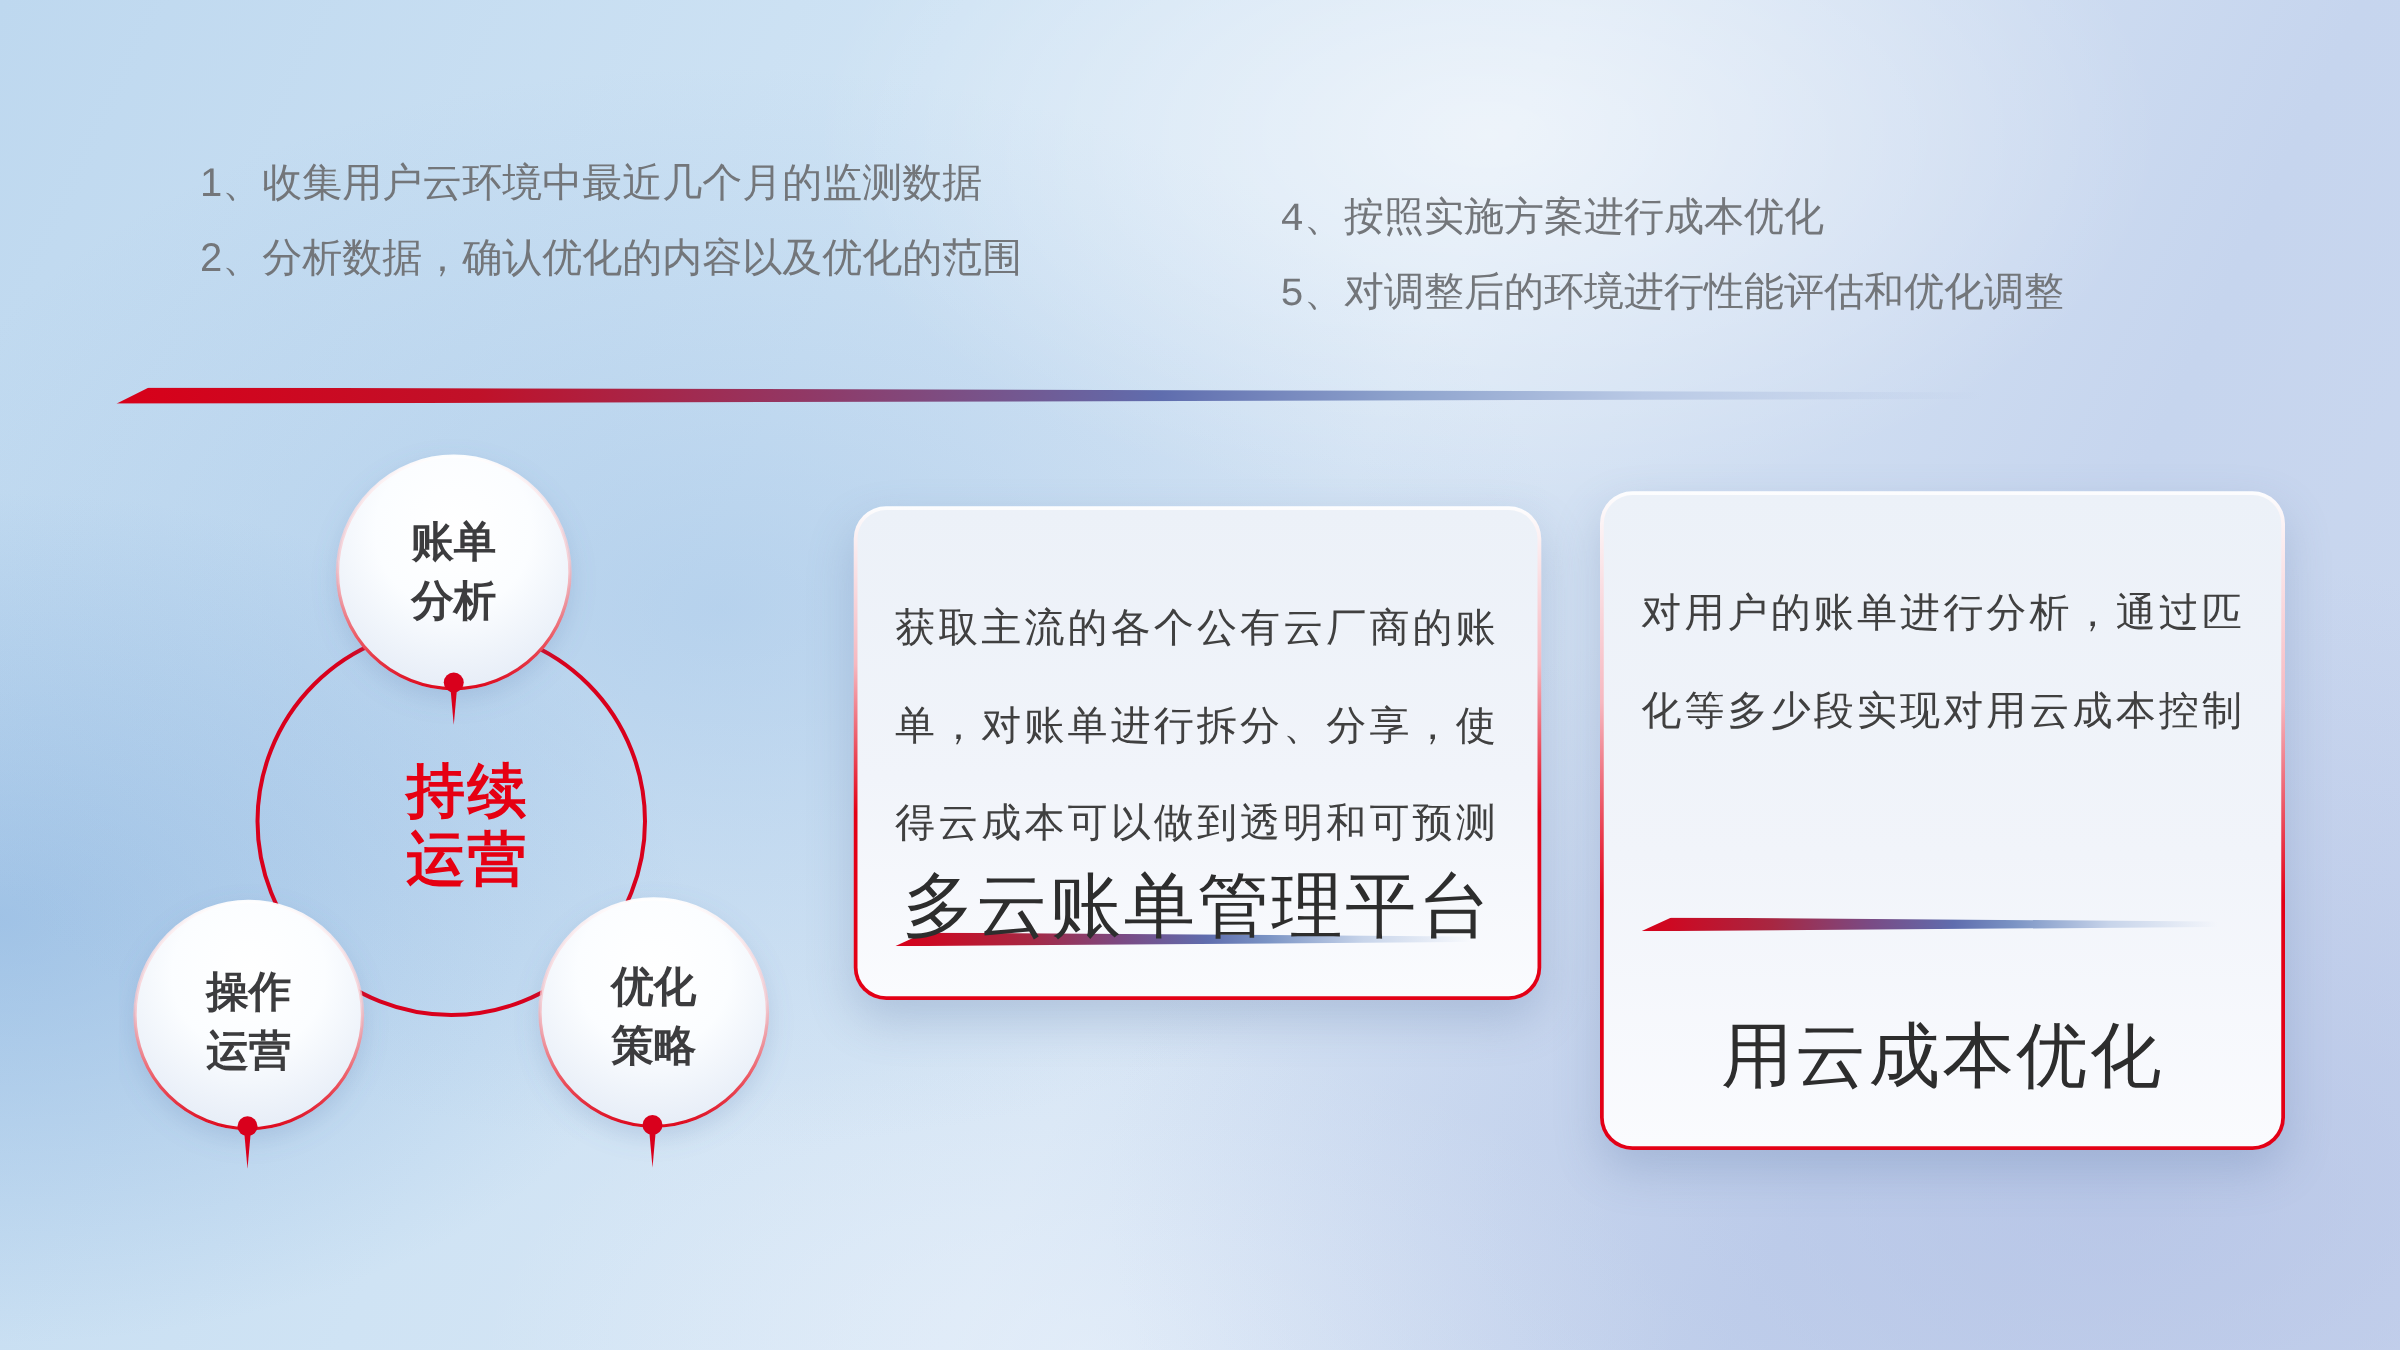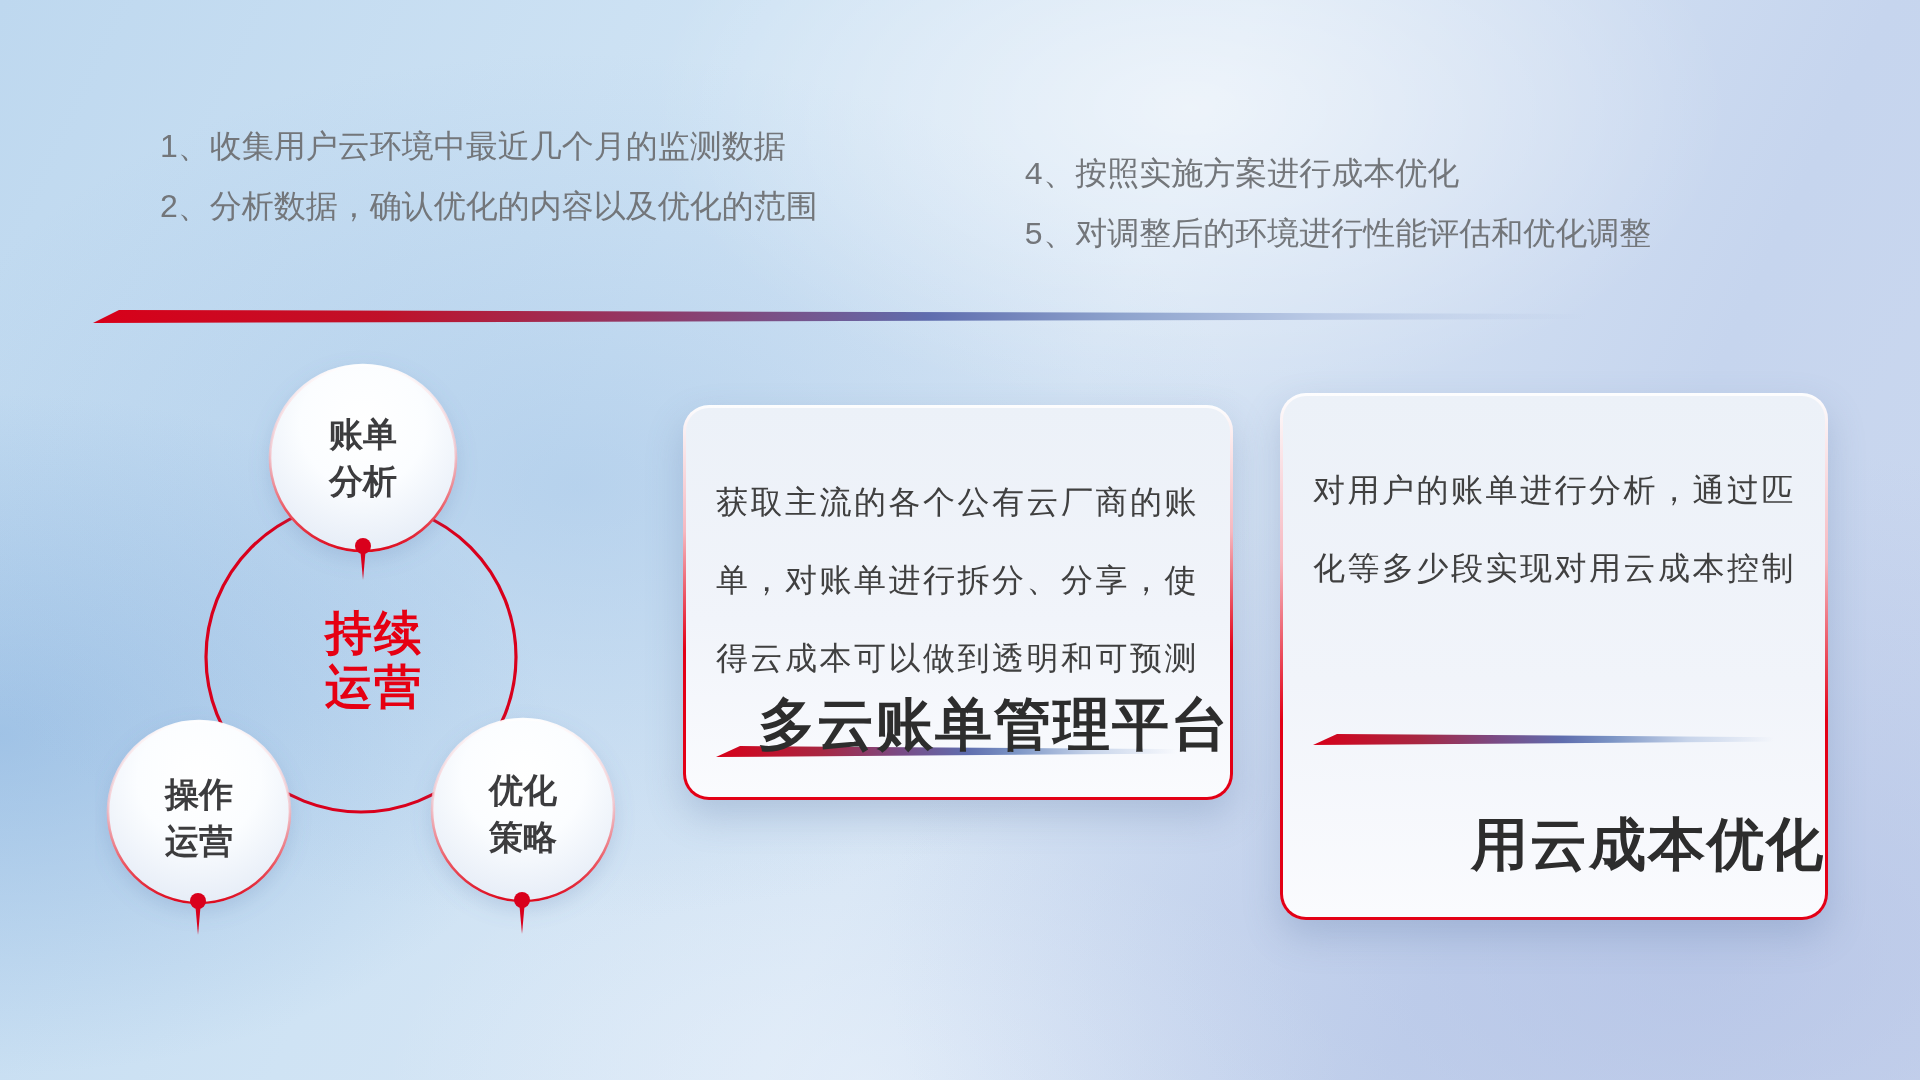--- a/index.html
+++ b/index.html
@@ -50,22 +50,22 @@
   .card-body{position:absolute;left:30px;right:28px;top:55px;}
   .card-body .body-line{
     height:78px;line-height:78px;font-size:32px;color:#404040;letter-spacing:2.5px;white-space:nowrap;
   }
   .card-divider{
     position:absolute;left:30px;top:338px;width:480px;height:11px;
     background:linear-gradient(90deg,#d80019 0%,#a72742 22%,#7a4a84 38%,#5f6dae 52%,#7a93c4 62%,#c7d4ea 78%,rgba(210,222,240,0) 96%);
     clip-path:polygon(0 100%,24px 0,100% 30%,100% 68%,0 100%);
   }
   .card-title{
-    position:absolute;left:0;right:0;bottom:33px;text-align:right;
-    font-size:57px;font-weight:700;color:#2d2d2d;letter-spacing:2px;white-space:nowrap;
+    position:absolute;left:0;right:0;bottom:33px;text-align:center;
+    font-size:57px;font-weight:400;color:#2d2d2d;letter-spacing:2px;white-space:nowrap;
   }
   .card-1{left:683px;top:405px;width:550px;height:395px;}
   .card-2{left:1280px;top:393px;width:548px;height:527px;}
 </style>
 </head>
 <body>
 
 <div class="stage">
 
   <div class="steps steps-left">

